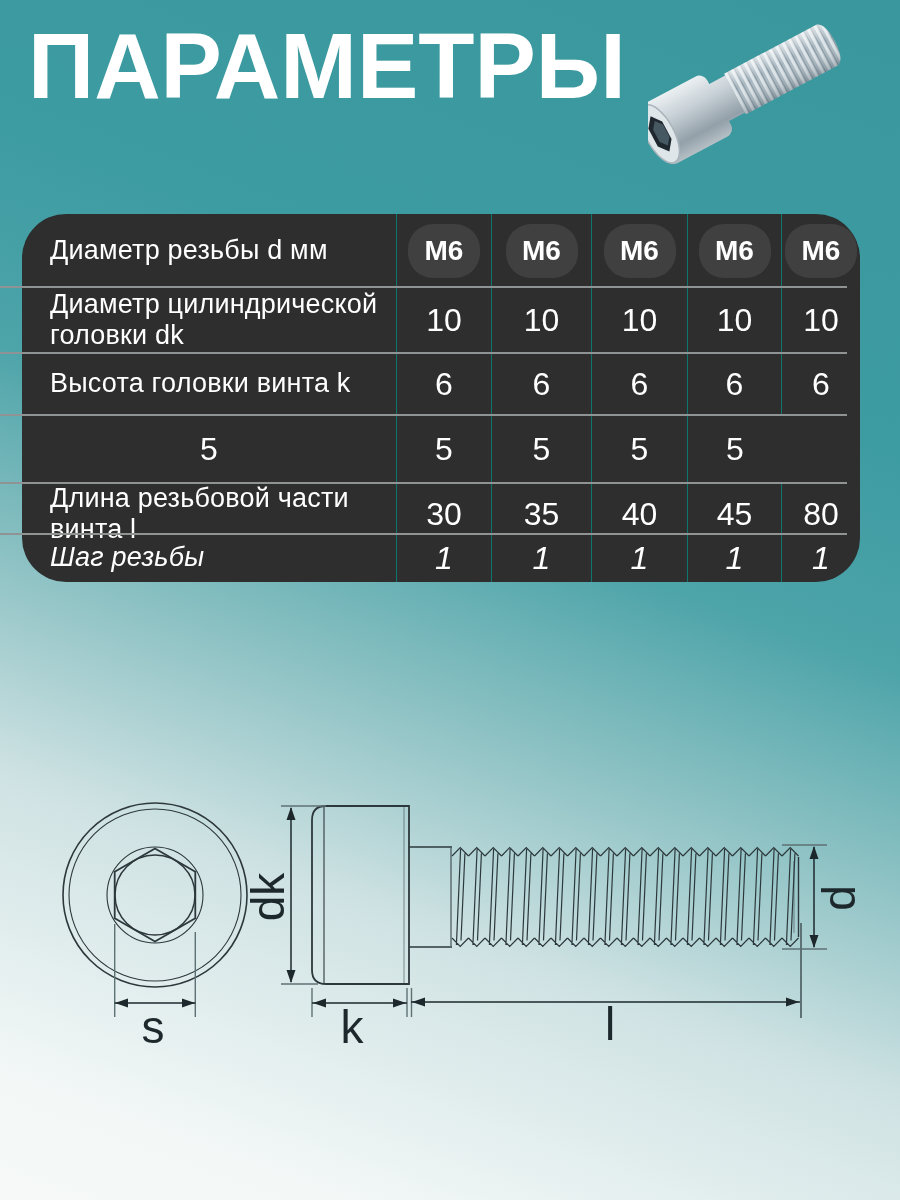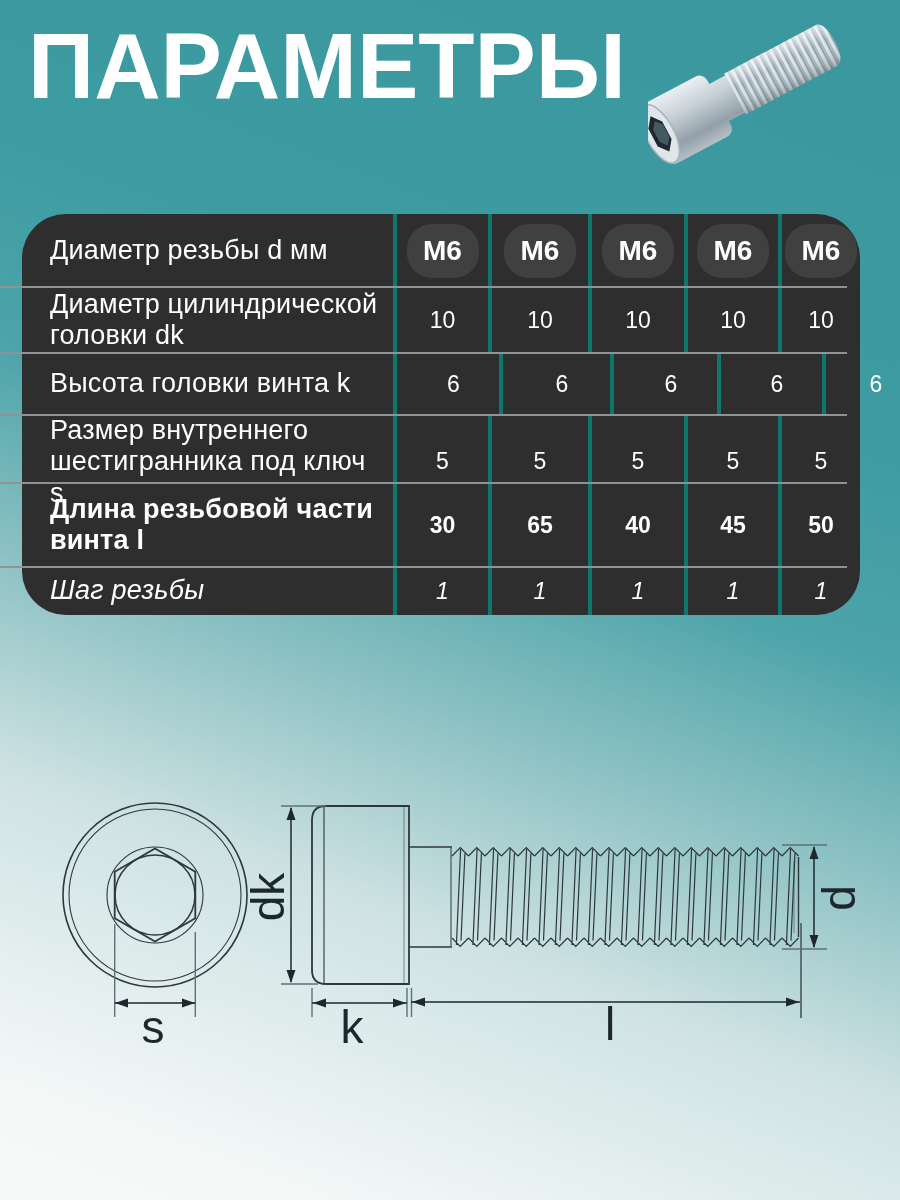--- a/index.html
+++ b/index.html
@@ -27,30 +27,30 @@
   }
   .row{
     position:relative;
     display:grid;
     grid-template-columns:375px 95px 100px 96px 94px 78px;
   }
   .row:not(:first-child)::before{
     content:"";position:absolute;top:-1px;left:-22px;right:13px;height:2px;
     background:#8F9394;z-index:3;
   }
-  .r1{height:73px;} .r2{height:66px;} .r3{height:62px;gap:11px;}
-  .r4{height:68px;} .r5{height:84px;font-weight:bold;} .r6{height:48px;font-style:italic;}
+  .r1{height:73px;} .r2{height:66px;} .r3{height:62px;}
+  .r4{height:68px;} .r5{height:51px;} .r6{height:48px;font-style:italic;}
   .cell{display:flex;align-items:center;justify-content:center;box-sizing:border-box;}
-  .bcell{border-right:4px solid #0f766e;}
+  .bcell{border-right:1px solid #0f766e;}
   .label{
     justify-content:flex-start;
     padding:0 6px 0 28px;
     font-size:27px;line-height:1.16;letter-spacing:.2px;
   }
-  .val{font-size:23px;}
+  .val{font-size:32px;}
   .badge{
     display:flex;align-items:center;justify-content:center;
     width:72px;height:54px;border-radius:25px;
     background:#404040;color:#ffffff;
     font-size:28px;font-weight:700;
   }
   
   .drawing{position:absolute;left:0;top:640px;width:900px;height:430px;}
   .drawing text{
     font-family:"Liberation Sans", sans-serif;
@@ -127,35 +127,34 @@
     <div class="row r3">
       <div class="cell label bcell">Высота головки винта k</div>
       <div class="cell val bcell">6</div>
       <div class="cell val bcell">6</div>
       <div class="cell val bcell">6</div>
       <div class="cell val bcell">6</div>
       <div class="cell val">6</div>
     </div>
 
     <div class="row r4">
-      <div class="cell label bcell">Размер внутреннего шестигранника под ключ s</div>
       <div class="cell val bcell">5</div>
       <div class="cell val bcell">5</div>
       <div class="cell val bcell">5</div>
       <div class="cell val bcell">5</div>
       <div class="cell val">5</div>
     </div>
 
     <div class="row r5">
       <div class="cell label bcell">Длина резьбовой части винта l</div>
       <div class="cell val bcell">30</div>
-      <div class="cell val bcell">65</div>
+      <div class="cell val bcell">35</div>
       <div class="cell val bcell">40</div>
       <div class="cell val bcell">45</div>
-      <div class="cell val">50</div>
+      <div class="cell val">80</div>
     </div>
 
     <div class="row r6">
       <div class="cell label bcell">Шаг резьбы</div>
       <div class="cell val bcell">1</div>
       <div class="cell val bcell">1</div>
       <div class="cell val bcell">1</div>
       <div class="cell val bcell">1</div>
       <div class="cell val">1</div>
     </div>

